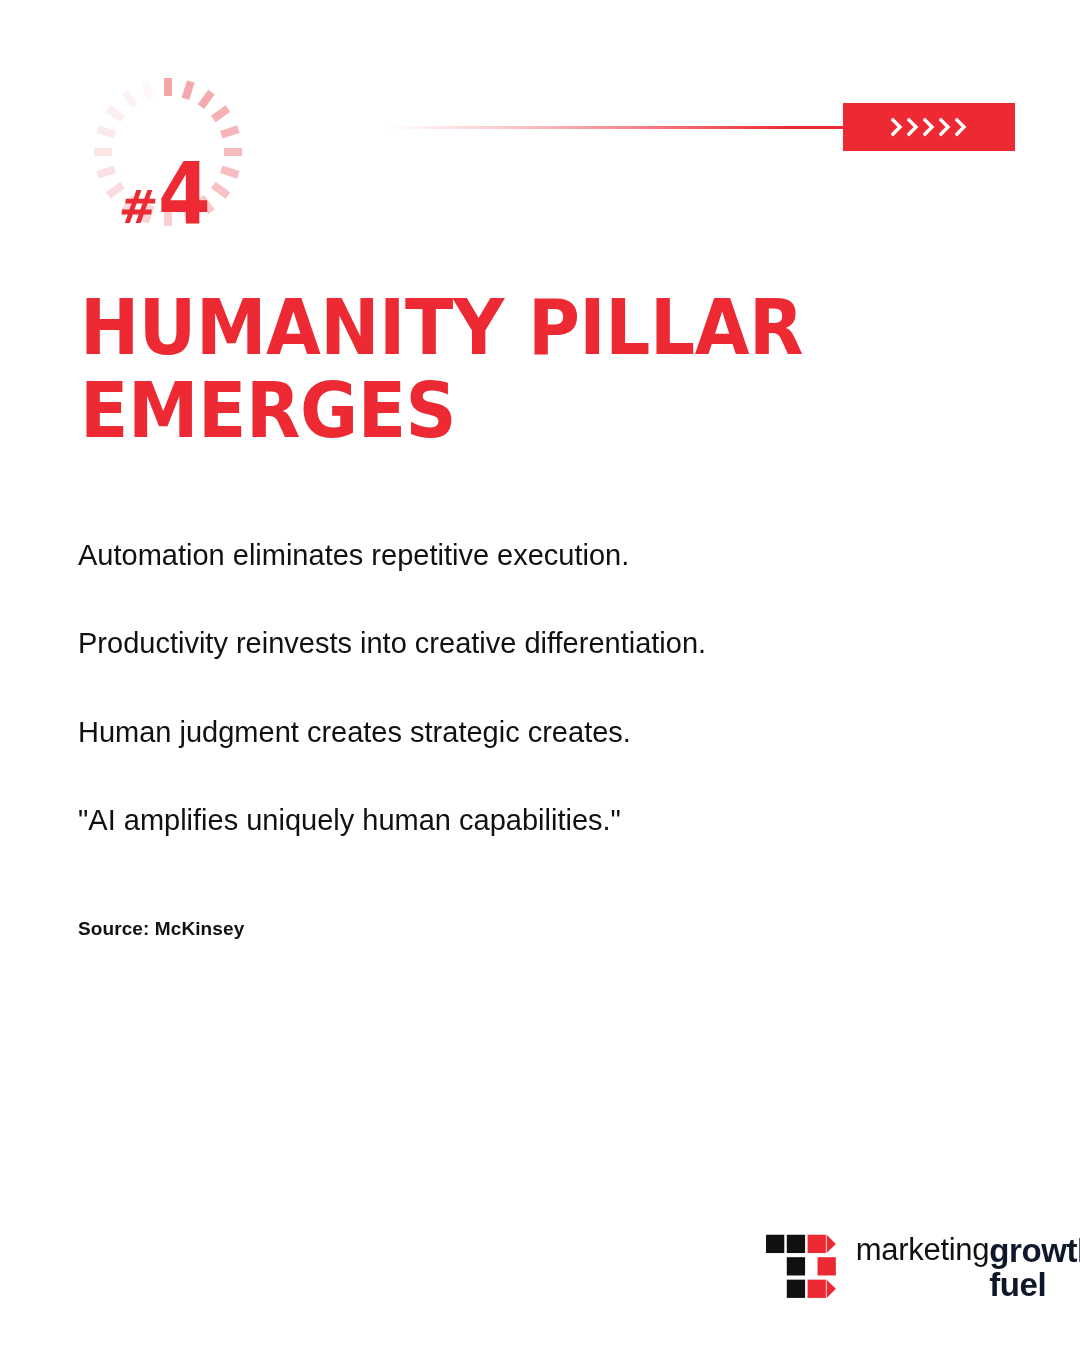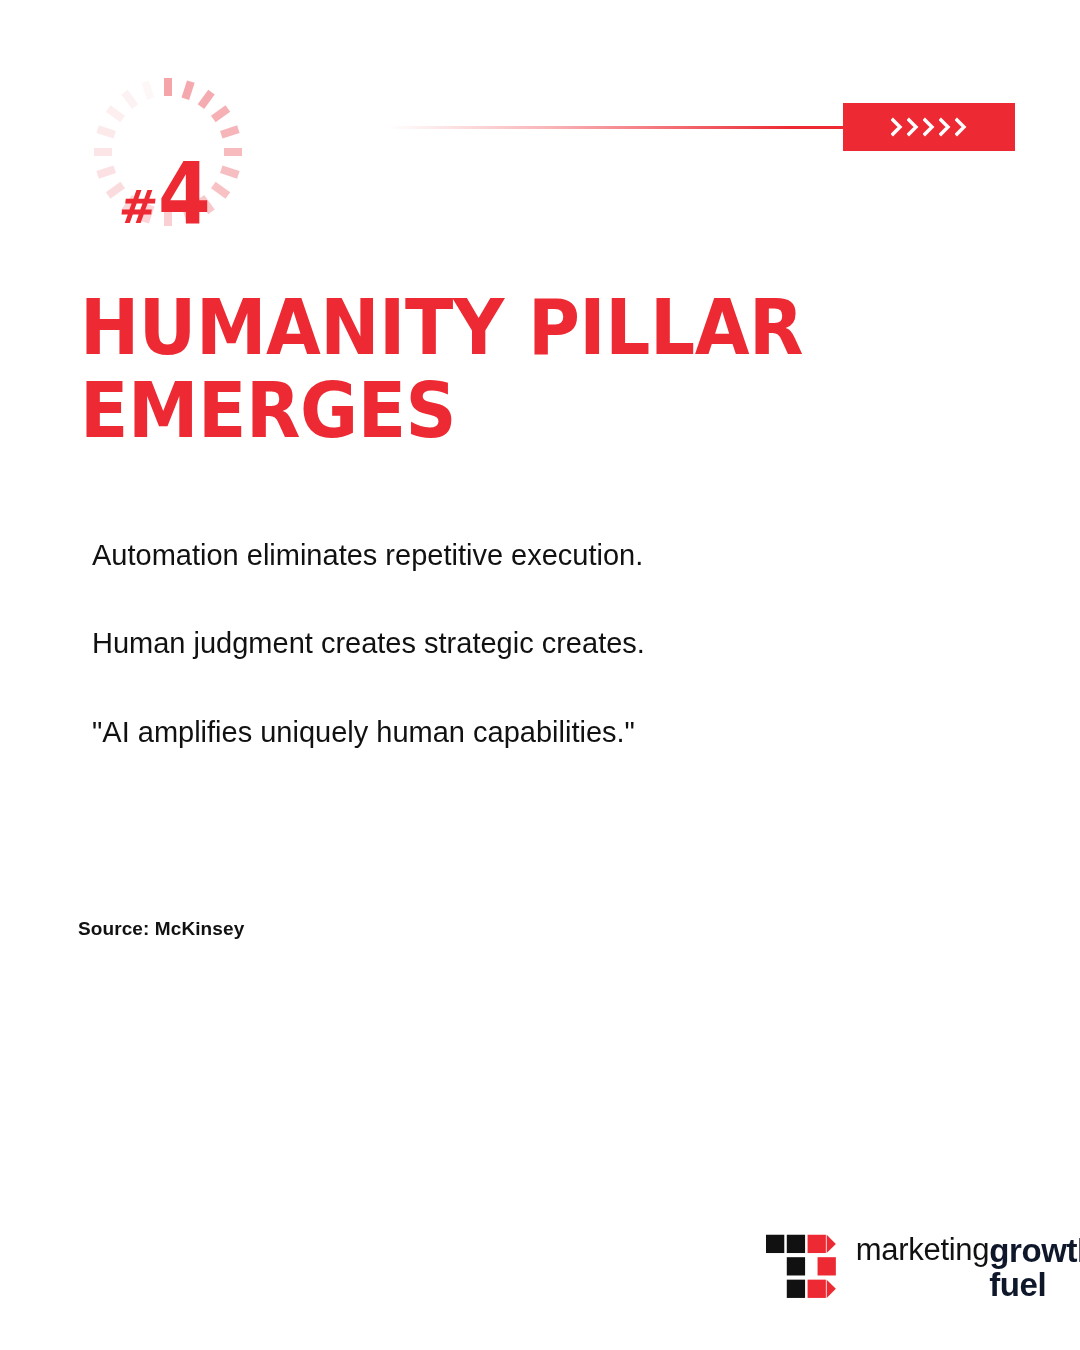--- a/index.html
+++ b/index.html
@@ -111,21 +111,20 @@
   }
   .headline .hl-line { display: block; white-space: nowrap; }
 
   
 
   .body-copy {
     position: absolute;
     left: 78px;
     top: 537px;
     width: 900px;
-    margin-left: 14px;
   }
   .body-line {
     color: #111111;
     font-family: "Liberation Sans", sans-serif;
     font-weight: 400;
     font-size: 29px;
     line-height: 1.25;
     margin-bottom: 52px;
     white-space: nowrap;
   }
@@ -236,20 +235,21 @@
       </svg>
   </div>
 
   <h1 class="headline">
     <span class="hl-line">HUMANITY PILLAR</span>
     <span class="hl-line">EMERGES</span>
   </h1>
 
   <div class="body-copy">
     <p class="body-line">Automation eliminates repetitive execution.</p>
+    <p class="body-line">Productivity reinvests into creative differentiation.</p>
     <p class="body-line">Human judgment creates strategic creates.</p>
     <p class="body-line">"AI amplifies uniquely human capabilities."</p>
   </div>
 
   <div class="source-line">Source: McKinsey</div>
 
   <div class="logo">
     <svg class="logo-mark" viewBox="0 0 84 80" aria-hidden="true">
 
       <rect x="0" y="0" width="22" height="22" fill="#111111"></rect>

